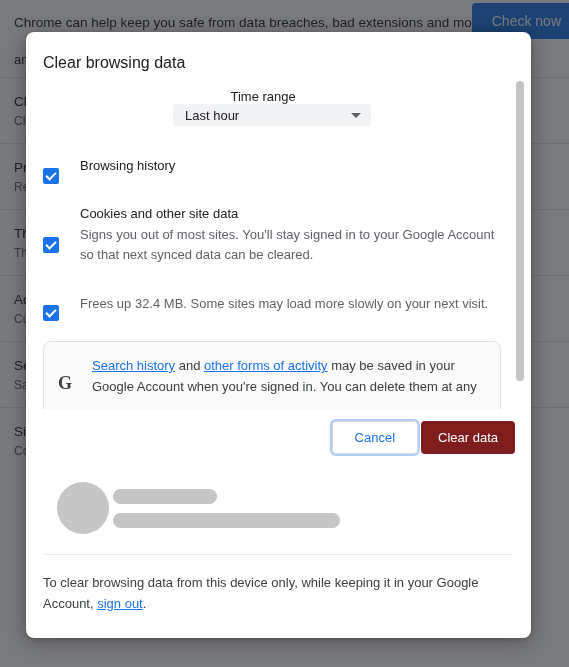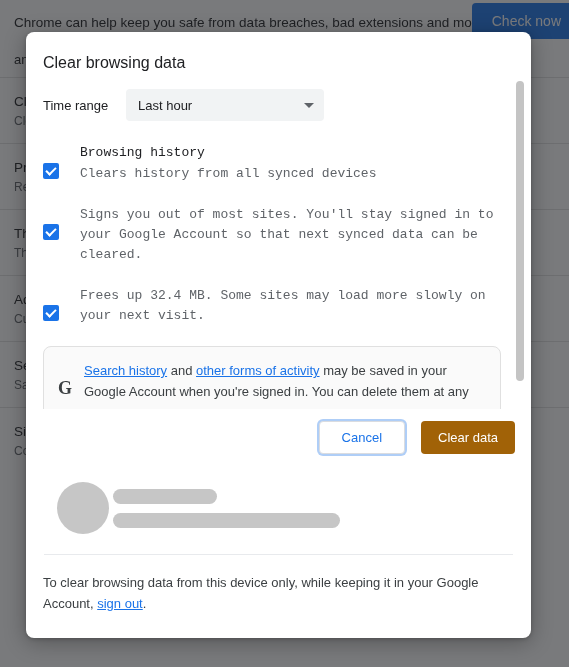--- a/index.html
+++ b/index.html
@@ -160,29 +160,30 @@
     background: #c4c4c4;
     border-radius: 4px;
   }
 
   
   #time-range-row {
     display: flex;
     align-items: center;
     margin-top: 6px;
     margin-bottom: 22px;
+    flex-direction: column;
   }
   #time-range-label {
     font-size: 13px;
     color: #202124;
     width: 83px;
   }
   #time-range-select {
     width: 198px;
-    height: 32px;
+    height: 22px;
     background: #f1f3f4;
     border: none;
     border-radius: 4px;
     display: flex;
     align-items: center;
     padding: 0 10px 0 12px;
     cursor: pointer;
     position: relative;
   }
   #time-range-value {
@@ -193,23 +194,22 @@
   .caret {
     width: 0; height: 0;
     border-left: 5px solid transparent;
     border-right: 5px solid transparent;
     border-top: 5px solid #5f6368;
   }
 
   
   .cb-item {
     display: flex;
-    align-items: flex-start;
+    align-items: center;
     margin-bottom: 20px;
-    font-family: Liberation Mono, monospace;
   }
   .cb-box {
     flex: 0 0 16px;
     width: 16px;
     height: 16px;
     background: #1a73e8;
     border-radius: 2px;
     position: relative;
     margin-right: 21px;
     margin-top: 20px;
@@ -257,49 +257,49 @@
     font-weight: bold;
     line-height: 20px;
     margin-top: 18px;
     text-align: left;
   }
   #info-text {
     flex: 1;
     font-size: 13px;
     color: #3c4043;
     line-height: 21px;
-    margin-left: 4px;
+    margin-left: 12px;
   }
   #info-text a {
     color: #1a73e8;
     text-decoration: underline;
   }
 
   
   #actions {
     display: flex;
     justify-content: flex-end;
     align-items: center;
     padding: 12px 16px 14px 0;
-    gap: 16px;
+    gap: 3px;
   }
   #cancel-button {
     font-size: 13px;
     color: #1a73e8;
     background: #ffffff;
     border: 1px solid #dadce0;
     border-radius: 4px;
     padding: 8px 22px;
     cursor: pointer;
     box-shadow: 0 0 0 2px rgba(26,115,232,0.35);
   }
   #clear-data-button {
     font-size: 13px;
     color: #ffffff;
-    background: #a16207;
+    background: #7f1d1d;
     border: none;
     border-radius: 4px;
     padding: 9px 17px;
     font-weight: 500;
     cursor: pointer;
   }
 
   
   #footer-area {
     flex: 1;
@@ -406,27 +406,27 @@
         <div id="time-range-select">
           <span id="time-range-value">Last hour</span>
           <span class="caret"></span>
         </div>
       </div>
 
       <div class="cb-item">
         <div class="cb-box"></div>
         <div class="cb-texts">
           <div class="cb-title">Browsing history</div>
-          <div class="cb-sub">Clears history from all synced devices</div>
         </div>
       </div>
 
       <div class="cb-item">
         <div class="cb-box"></div>
         <div class="cb-texts">
+          <div class="cb-title">Cookies and other site data</div>
           <div class="cb-sub">Signs you out of most sites. You'll stay signed in to your Google Account so that next synced data can be cleared.</div>
         </div>
       </div>
 
       <div class="cb-item">
         <div class="cb-box"></div>
         <div class="cb-texts">
           <div class="cb-sub">Frees up 32.4 MB. Some sites may load more slowly on your next visit.</div>
         </div>
       </div>

